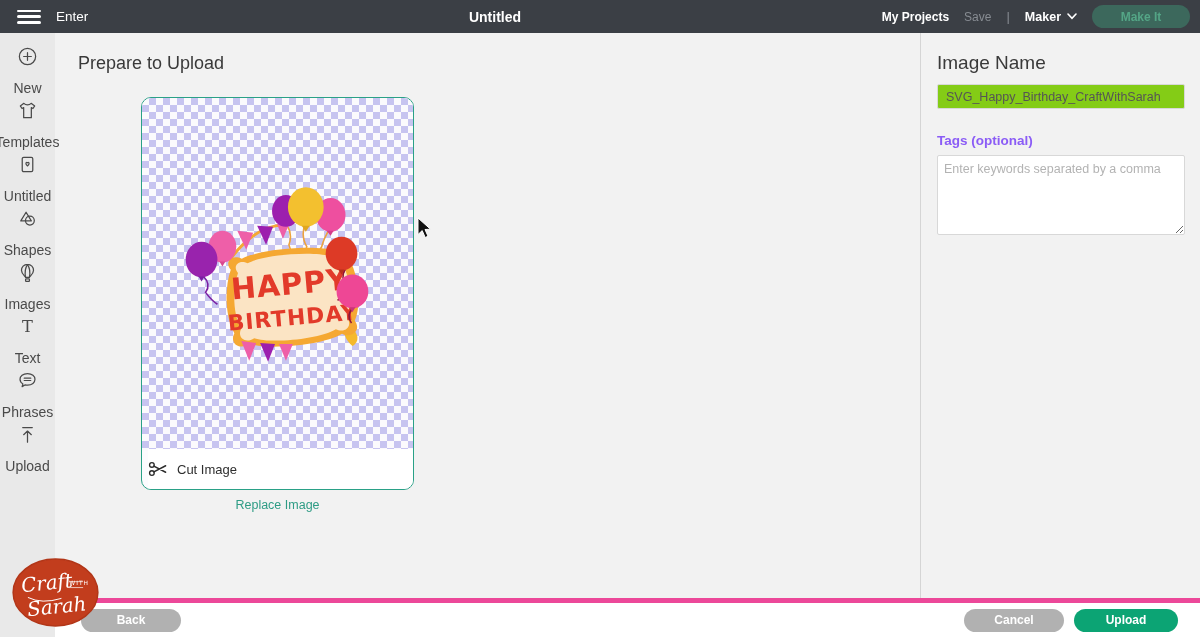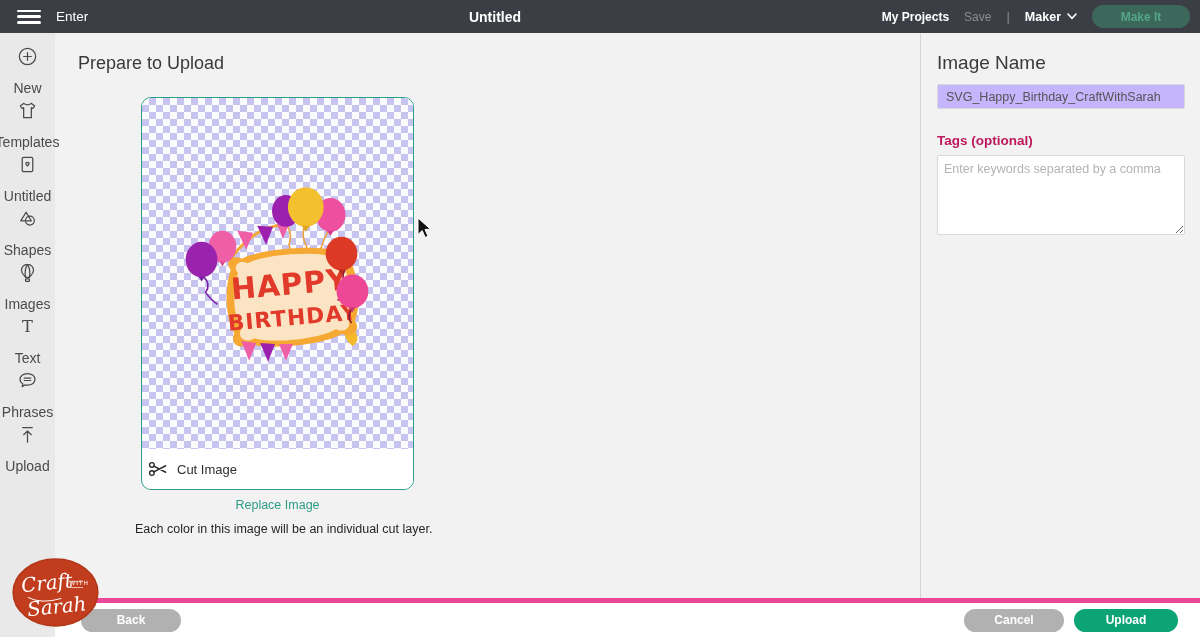--- a/index.html
+++ b/index.html
@@ -50,23 +50,23 @@
   .card-footer .cutlabel { font-size:13px; color:#2e2e2e; }
 
   .replace-link { position:absolute; left:141px; top:498px; width:273px; text-align:center;
                   font-size:12.5px; color:#2e9c85; cursor:pointer; }
   .cut-desc { position:absolute; left:135px; top:521px; width:330px; font-size:12.5px;
               color:#262626; line-height:1.3; }
 
   
   .panel-heading { position:absolute; left:937px; top:52px; font-size:19px; color:#3a3a3a; }
   .name-input { position:absolute; left:937px; top:84px; width:248px; height:25px; border:1px solid #d8d8d8;
-                background:#c4b5fd; font-family:"Liberation Sans", sans-serif; font-size:12.5px; color:#555;
+                background:#84cc16; font-family:"Liberation Sans", sans-serif; font-size:12.5px; color:#555;
                 padding:0 8px; border-radius:2px; outline:none; }
-  .tags-label { position:absolute; left:937px; top:133px; font-size:13.5px; font-weight:bold; color:#be185d; }
+  .tags-label { position:absolute; left:937px; top:133px; font-size:13.5px; font-weight:bold; color:#8b5cf6; }
   .tags-input { position:absolute; left:937px; top:155px; width:248px; height:80px; border:1px solid #d8d8d8;
                 background:#fff; font-family:"Liberation Sans", sans-serif; font-size:12.5px; color:#555;
                 padding:6px; border-radius:2px; outline:none; resize:both; }
   .tags-input::placeholder { color:#b3b3b3; }
 
   
   .bottombar { position:absolute; left:55px; right:0; bottom:0; height:39px; background:#fff;
                border-top:5px solid #ec4899; display:flex; align-items:center; z-index:10; }
   .pill { height:23px; border-radius:12px; border:none; font-family:"Liberation Sans", sans-serif;
           font-size:12px; font-weight:bold; color:#fff; display:flex; align-items:center;
@@ -218,21 +218,20 @@
       <svg width="20" height="18" viewBox="0 0 22 20">
         <circle cx="4.2" cy="5.5" r="2.6" stroke="#2b2b2b" stroke-width="1.5" fill="none"></circle>
         <circle cx="4.2" cy="14.5" r="2.6" stroke="#2b2b2b" stroke-width="1.5" fill="none"></circle>
         <path d="M6.4 6.8 L19.5 13.6 M6.4 13.2 L19.5 6.4" stroke="#2b2b2b" stroke-width="1.6" stroke-linecap="round"></path>
       </svg>
       <span class="cutlabel">Cut Image</span>
     </div>
   </div>
 
   <div class="replace-link">Replace Image</div>
-  <p class="cut-desc">Each color in this image will be an individual cut layer.</p>
 
   <h2 class="panel-heading" style="font-weight:normal;">Image Name</h2>
   <input class="name-input" type="text" value="SVG_Happy_Birthday_CraftWithSarah" style="">
   <div class="tags-label">Tags (optional)</div>
   <textarea class="tags-input" placeholder="Enter keywords separated by a comma" style=""></textarea>
 
   <footer class="bottombar">
     <button class="pill btn-back">Back</button>
     <button class="pill btn-cancel">Cancel</button>
     <button class="pill btn-upload">Upload</button>

